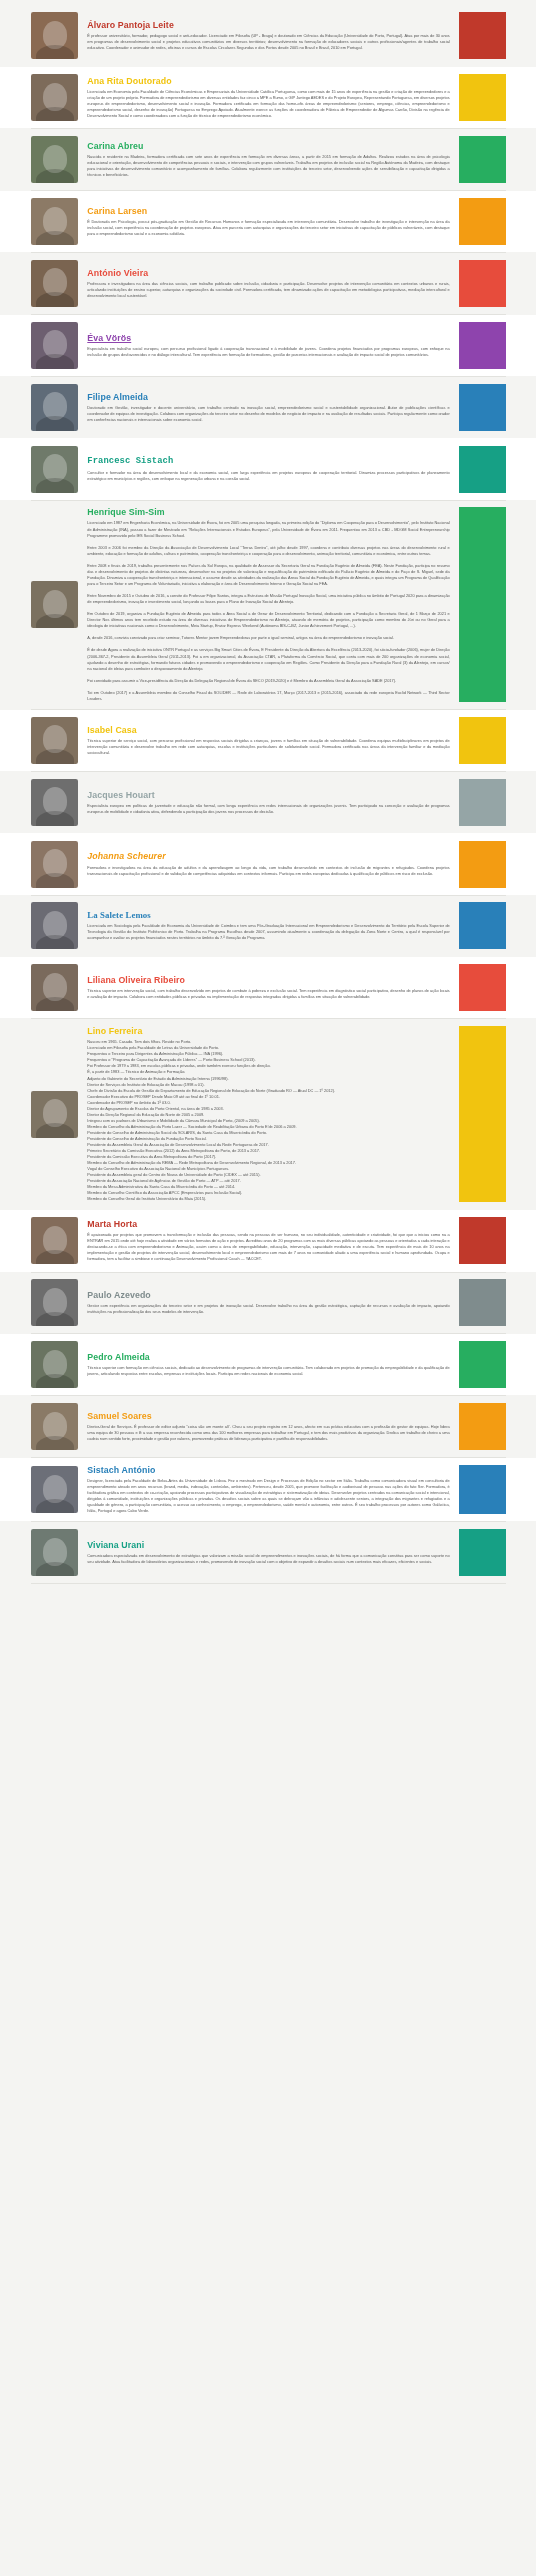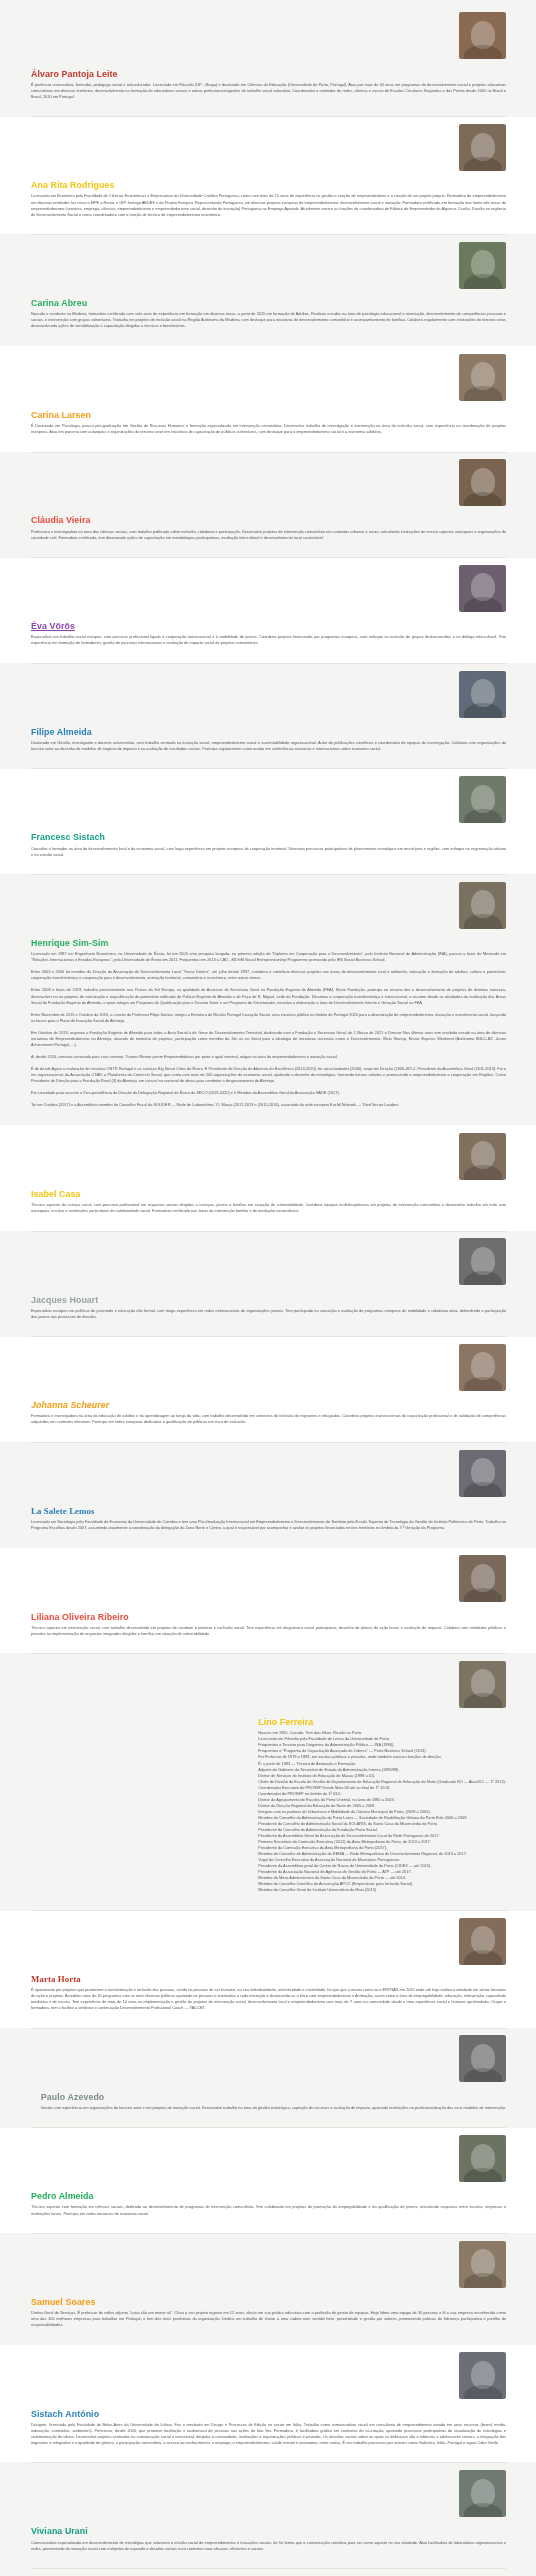--- a/index.html
+++ b/index.html
@@ -18,23 +18,22 @@
     background: #f4f4f2;
     padding: 0 0 20.6px 0;
     position: relative;
   }
   .person {
     position: relative;
     margin: 0 auto;
     width: 537px;
     padding: 7.2px 31px 7.2px 31px;
     display: flex;
-    align-items: flex-end;
+    align-items: center;
     gap: 9.3px;
-    flex-direction: column;
   }
   .person.alt { background: #ffffff; }
   .photo {
     width: 47px;
     min-width: 47px;
     height: 47px;
     border-radius: 2.1px;
     background-size: cover;
     position: relative;
     overflow: hidden;
@@ -106,21 +105,21 @@
         </div>
         <div class="colorbar" style="background: rgb(192, 57, 43);"></div>
       </div>
       <div class="divider"></div>
       <div class="person alt">
         <div class="photo" style="background: rgb(125, 107, 90);">
           <div class="face"></div>
           <div class="body"></div>
         </div>
         <div class="content">
-          <h2 class="name" style="color: rgb(241, 196, 15);">Ana Rita Rodrigues</h2>
+          <h2 class="name" style="color: rgb(241, 196, 15);">Ana Rita Doutorado</h2>
           <div class="bio">Licenciada em Economia pela Faculdade de Ciências Económicas e Empresariais da Universidade Católica Portuguesa, como com mais de 15 anos de experiência na gestão e criação de empreendedores e a criação de um projeto próprio. Formadora de empreendedorismo em diversas entidades faz cinco a MPE a Rumo, o GIP Juntego AEDES e do Projeto Europeu, Representando Portuguesa, em diversos projetos europeus de empreendedorismo, desenvolvimento social e inovação. Formadora certificada em formação das home-ofis áreas de empreendedorismo (seniores, emprego, ciências, empreendedorismo e empreendedorismo social, desenho de inovação) Portuguesa no Emprego Apoiado. Atualmente exerce as funções de coordenadora de Fábrica de Empreendedor de Algumas Carrão, Divisão na regência de Desenvolvimento Social e como coordenadora com a função de técnico de empreendedorismo económico.</div>
         </div>
         <div class="colorbar" style="background: rgb(241, 196, 15);"></div>
       </div>
       <div class="divider"></div>
       <div class="person">
         <div class="photo" style="background: rgb(107, 122, 94);">
           <div class="face"></div>
           <div class="body"></div>
         </div>
@@ -142,21 +141,21 @@
         </div>
         <div class="colorbar" style="background: rgb(243, 156, 18);"></div>
       </div>
       <div class="divider"></div>
       <div class="person">
         <div class="photo" style="background: rgb(122, 100, 80);">
           <div class="face"></div>
           <div class="body"></div>
         </div>
         <div class="content">
-          <h2 class="name" style="color: rgb(231, 76, 60);">Cláudia Vieira</h2>
+          <h2 class="name" style="color: rgb(231, 76, 60);">António Vieira</h2>
           <div class="bio">Professora e investigadora na área das ciências sociais, com trabalho publicado sobre inclusão, cidadania e participação. Desenvolve projetos de intervenção comunitária em contextos urbanos e rurais, articulando instituições de ensino superior, autarquias e organizações da sociedade civil. Formadora certificada, tem dinamizado ações de capacitação em metodologias participativas, mediação intercultural e desenvolvimento local sustentável.</div>
         </div>
         <div class="colorbar" style="background: rgb(231, 76, 60);"></div>
       </div>
       <div class="divider"></div>
       <div class="person alt">
         <div class="photo" style="background: rgb(109, 95, 112);">
           <div class="face"></div>
           <div class="body"></div>
         </div>
@@ -178,21 +177,21 @@
         </div>
         <div class="colorbar" style="background: rgb(41, 128, 185);"></div>
       </div>
       <div class="divider"></div>
       <div class="person alt">
         <div class="photo" style="background: rgb(111, 122, 106);">
           <div class="face"></div>
           <div class="body"></div>
         </div>
         <div class="content">
-          <h2 class="name" style="color: rgb(22, 160, 133);">Francesc Sistach</h2>
+          <h2 class="name" style="color: rgb(22, 160, 133); font-family: Liberation Mono, monospace;">Francesc Sistach</h2>
           <div class="bio">Consultor e formador na área do desenvolvimento local e da economia social, com larga experiência em projetos europeus de cooperação territorial. Dinamiza processos participativos de planeamento estratégico em municípios e regiões, com enfoque na regeneração urbana e na coesão social.</div>
         </div>
         <div class="colorbar" style="background: rgb(22, 160, 133);"></div>
       </div>
       <div class="divider"></div>
       <div class="person">
         <div class="photo" style="background: rgb(123, 113, 96);">
           <div class="face"></div>
           <div class="body"></div>
         </div>
@@ -316,21 +315,21 @@
         </div>
         <div class="colorbar" style="background: rgb(241, 196, 15);"></div>
       </div>
       <div class="divider"></div>
       <div class="person alt">
         <div class="photo" style="background: rgb(131, 108, 90);">
           <div class="face"></div>
           <div class="body"></div>
         </div>
         <div class="content">
-          <h2 class="name" style="color: rgb(192, 57, 43); font-family: Liberation Serif, serif;">Marta Horta</h2>
+          <h2 class="name" style="color: rgb(192, 57, 43);">Marta Horta</h2>
           <div class="bio">É apaixonada por projetos que promovem a transformação e inclusão das pessoas, sendo na pessoas de ser humano, no seu individualidade, autenticidade e criatividade, foi que que a iniciou como na a ENTRAR em 2015 onde até hoje realiza a atividade em vários formatos de ação e projetos. Acreditou anos de 20 programas com as mais diversas públicas apoiando as pessoas e orientadas a cada interação e destacando-se a ética com empreendedorismo e Animação, assim como a área de empregabilidade, educação, intervenção, capacidade mediativa e de escuta. Tem experiência de mais de 10 anos na implementação e gestão de projetos de intervenção social, desenvolvimento local e empreendedorismo com mais de 7 anos no comunidade aliado a uma experiência social e humano aprofundada. Ocupa e formadora, tem a facilitar a simbiose e continuação Desenvolvimento Profissional Coach — YACCET.</div>
         </div>
         <div class="colorbar" style="background: rgb(192, 57, 43);"></div>
       </div>
       <div class="divider"></div>
       <div class="person">
         <div class="photo" style="background: rgb(109, 109, 109);">
           <div class="face"></div>
           <div class="body"></div>
         </div>

